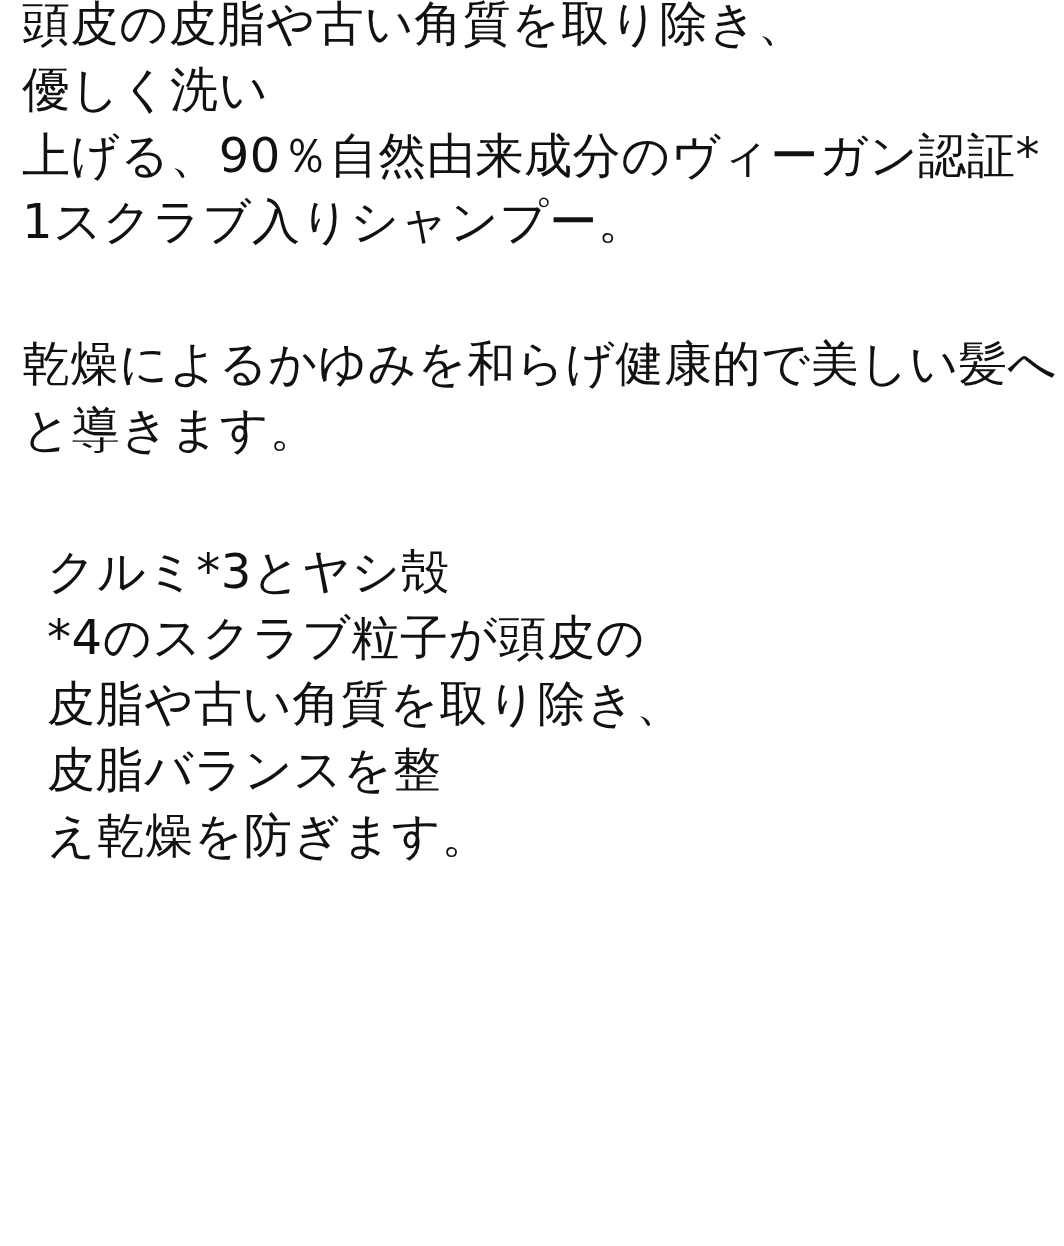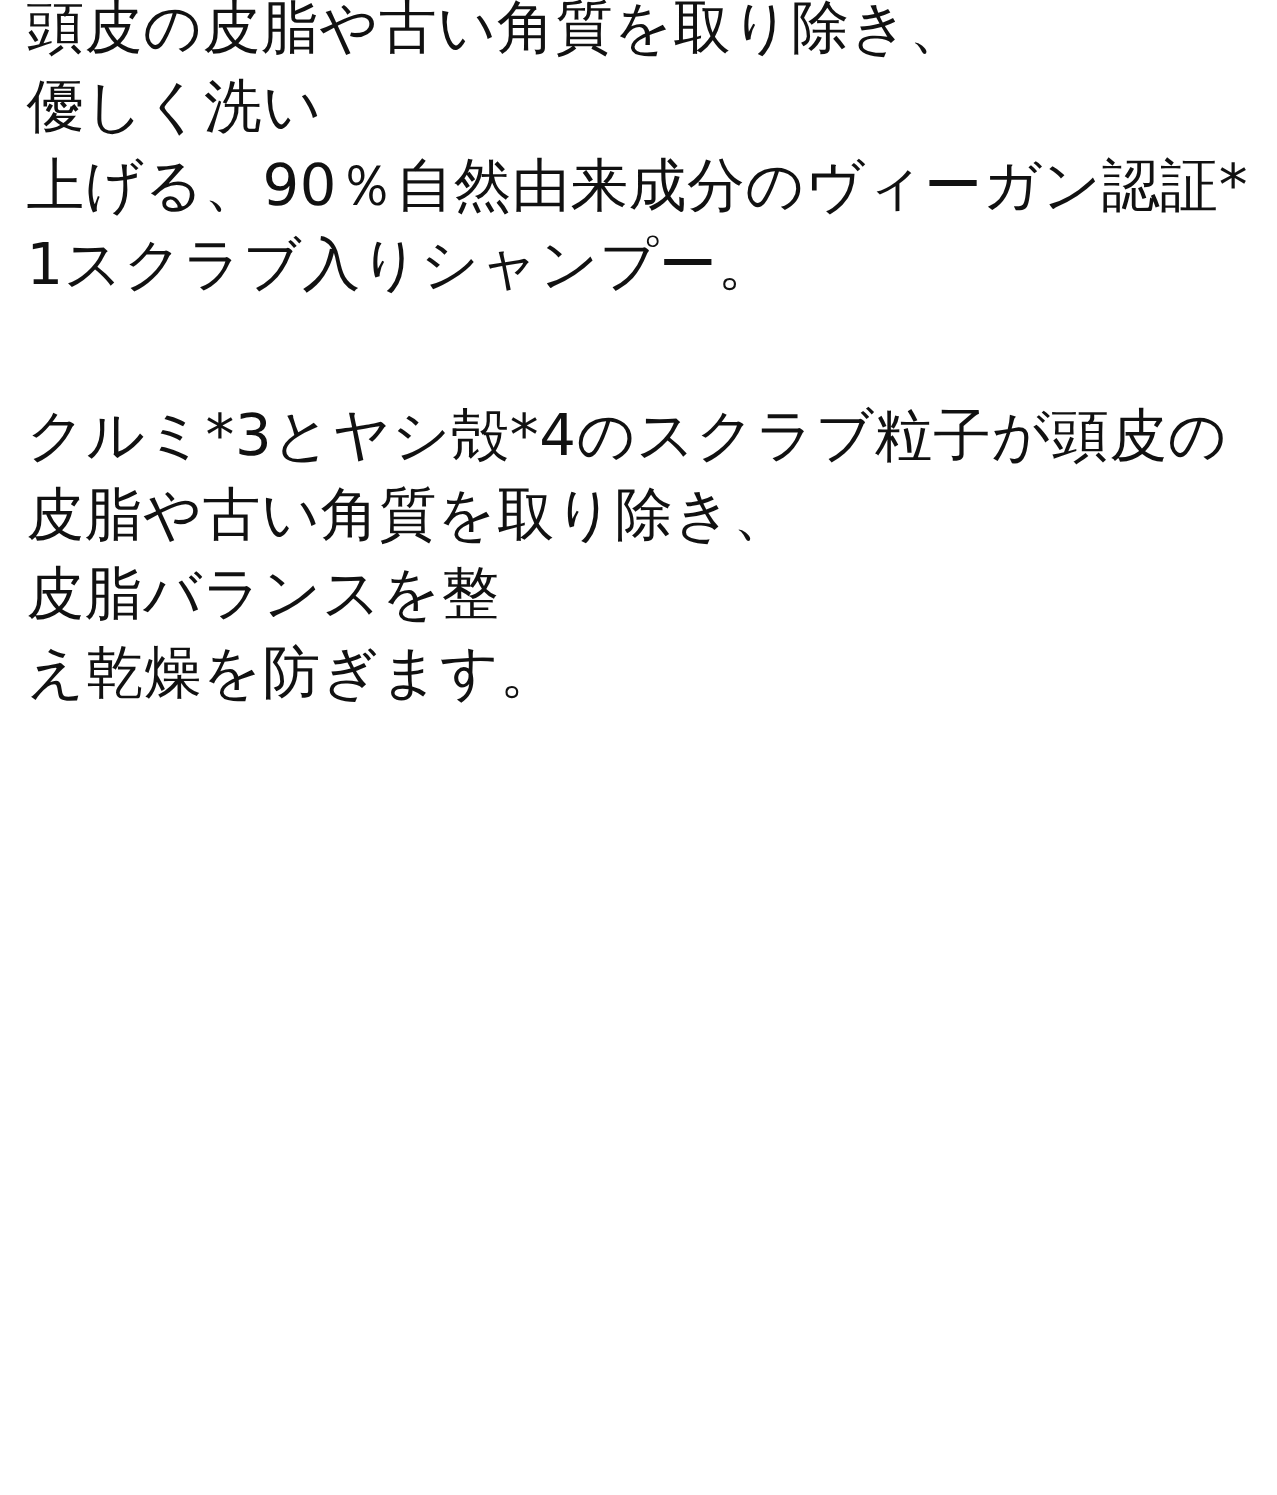--- a/index.html
+++ b/index.html
@@ -24,26 +24,29 @@
     color: #111111;
     font-weight: 400;
   }
   .description p {
     margin: 0 0 76px 0;
     white-space: pre-line; 
     word-break: keep-all;
   }
   .description p:last-child {
     margin-bottom: 0;
+    margin-left: 25px;
   }
 </style>
 </head>
 <body>
 
 <main class="description">
   <p>頭皮の皮脂や古い角質を取り除き、優しく洗い
 上げる、90％自然由来成分のヴィーガン認証*
 1スクラブ入りシャンプー。</p>
+  <p>乾燥によるかゆみを和らげ健康的で美しい髪へ
+と導きます。</p>
   <p>クルミ*3とヤシ殻*4のスクラブ粒子が頭皮の
 皮脂や古い角質を取り除き、皮脂バランスを整
 え乾燥を防ぎます。</p>
 
 </main>
 
 </body></html>

